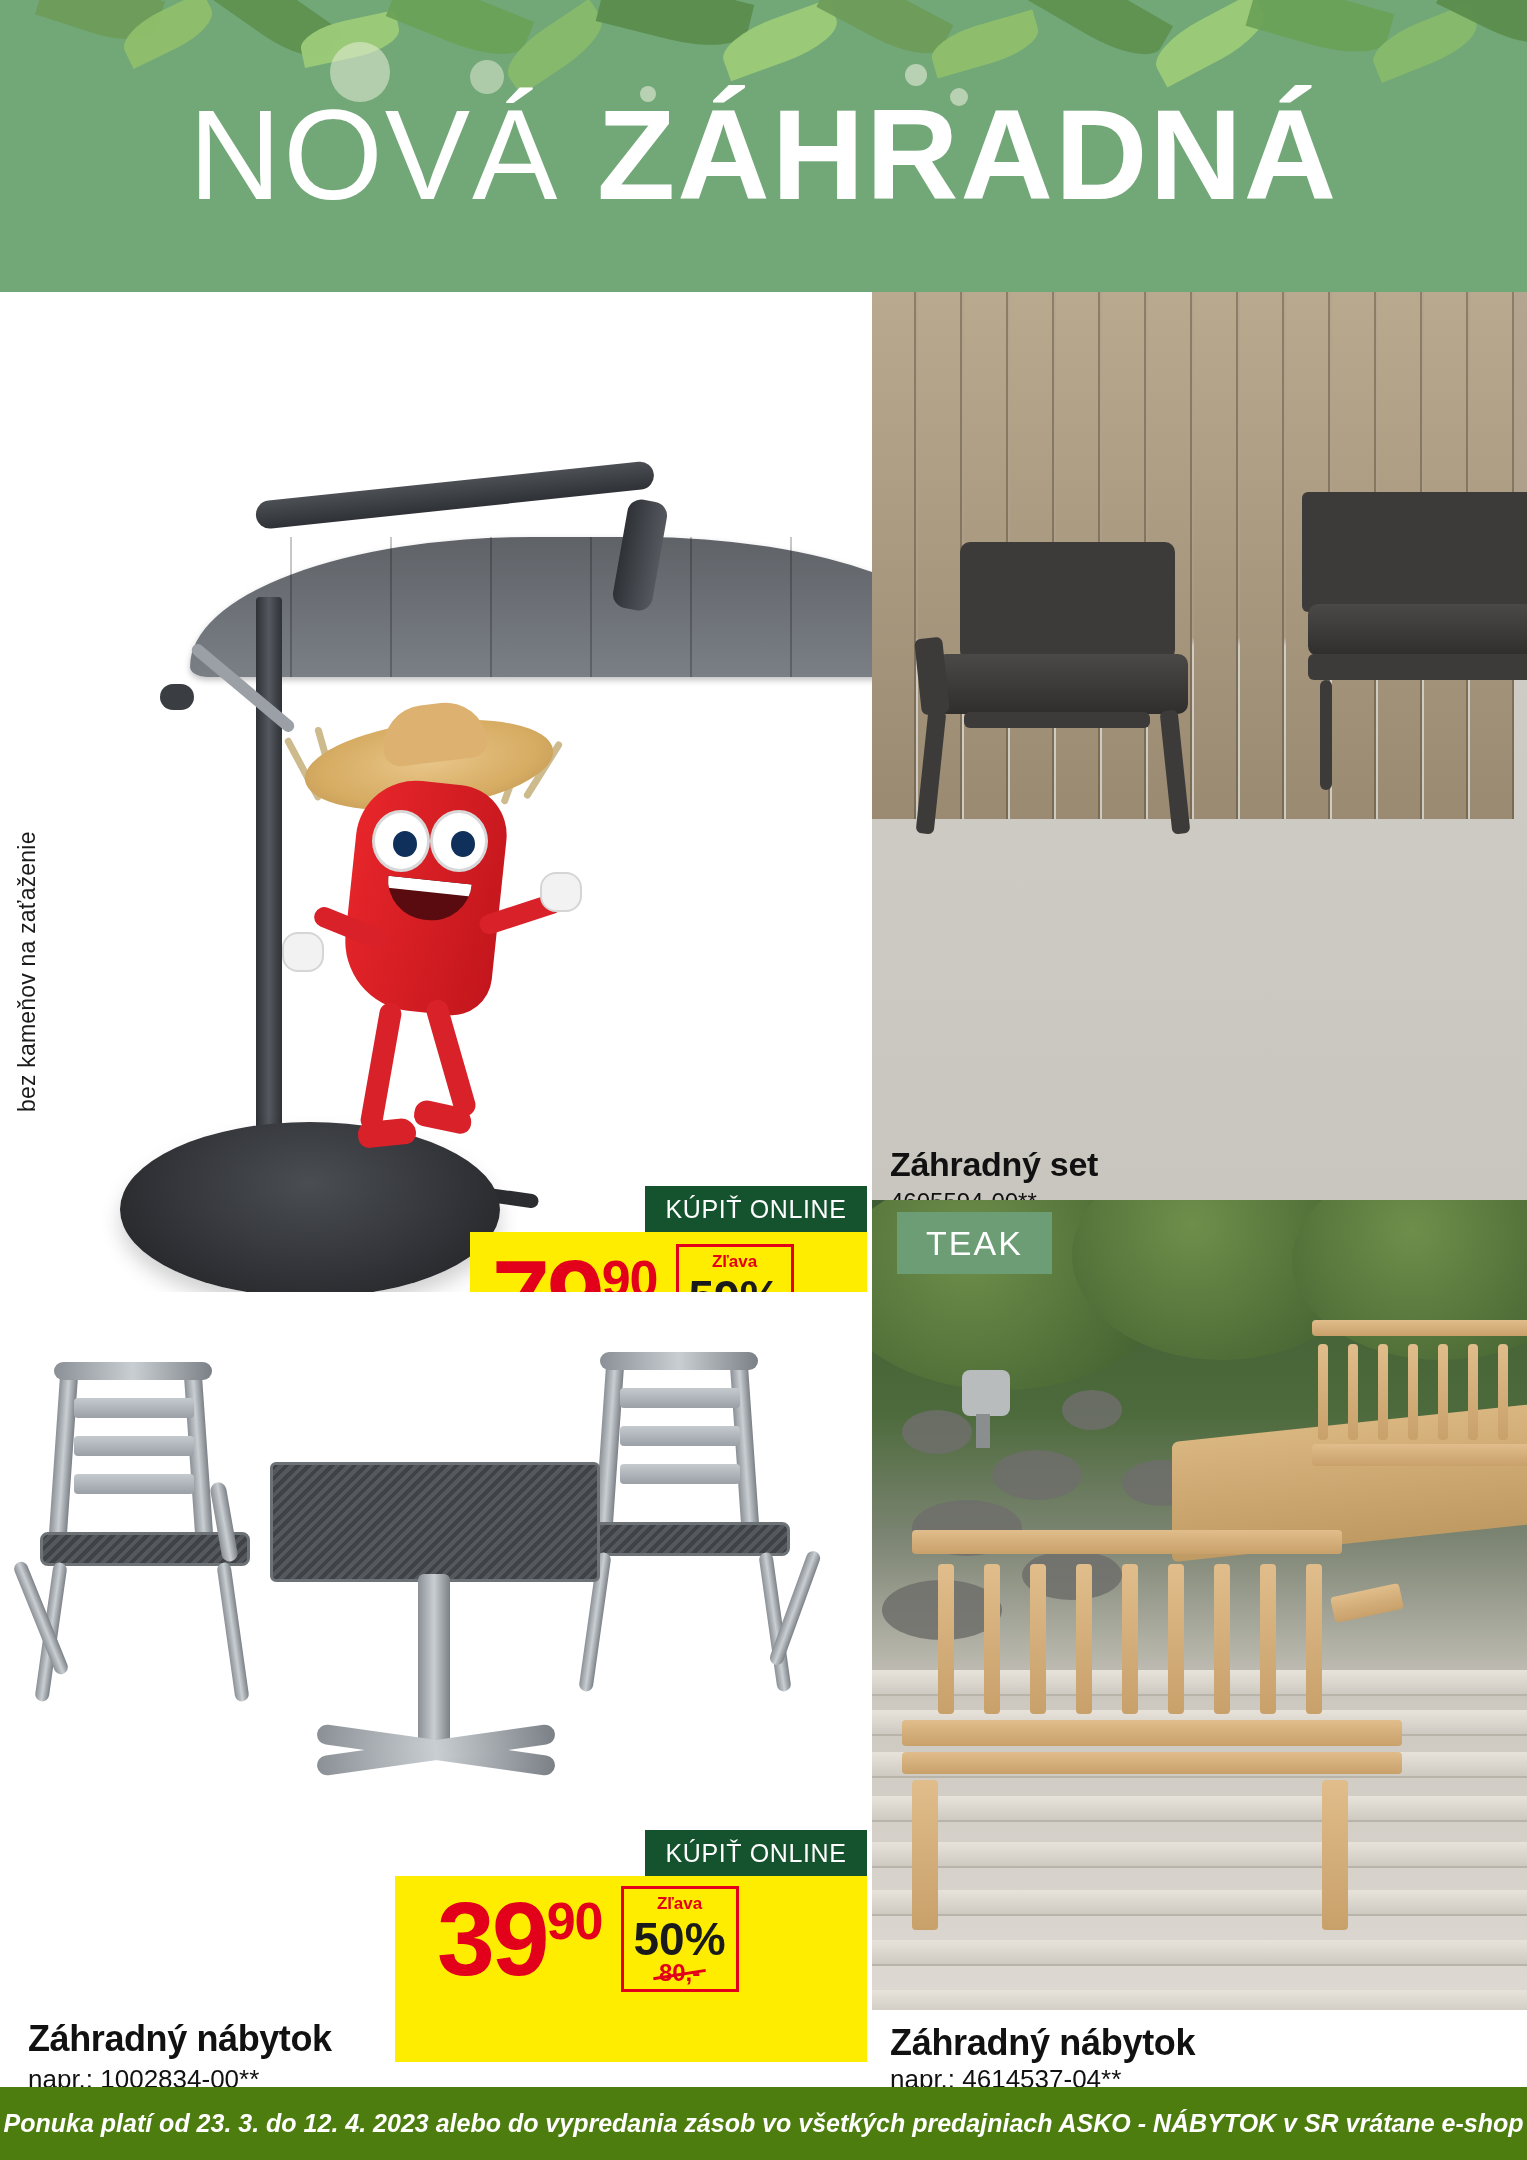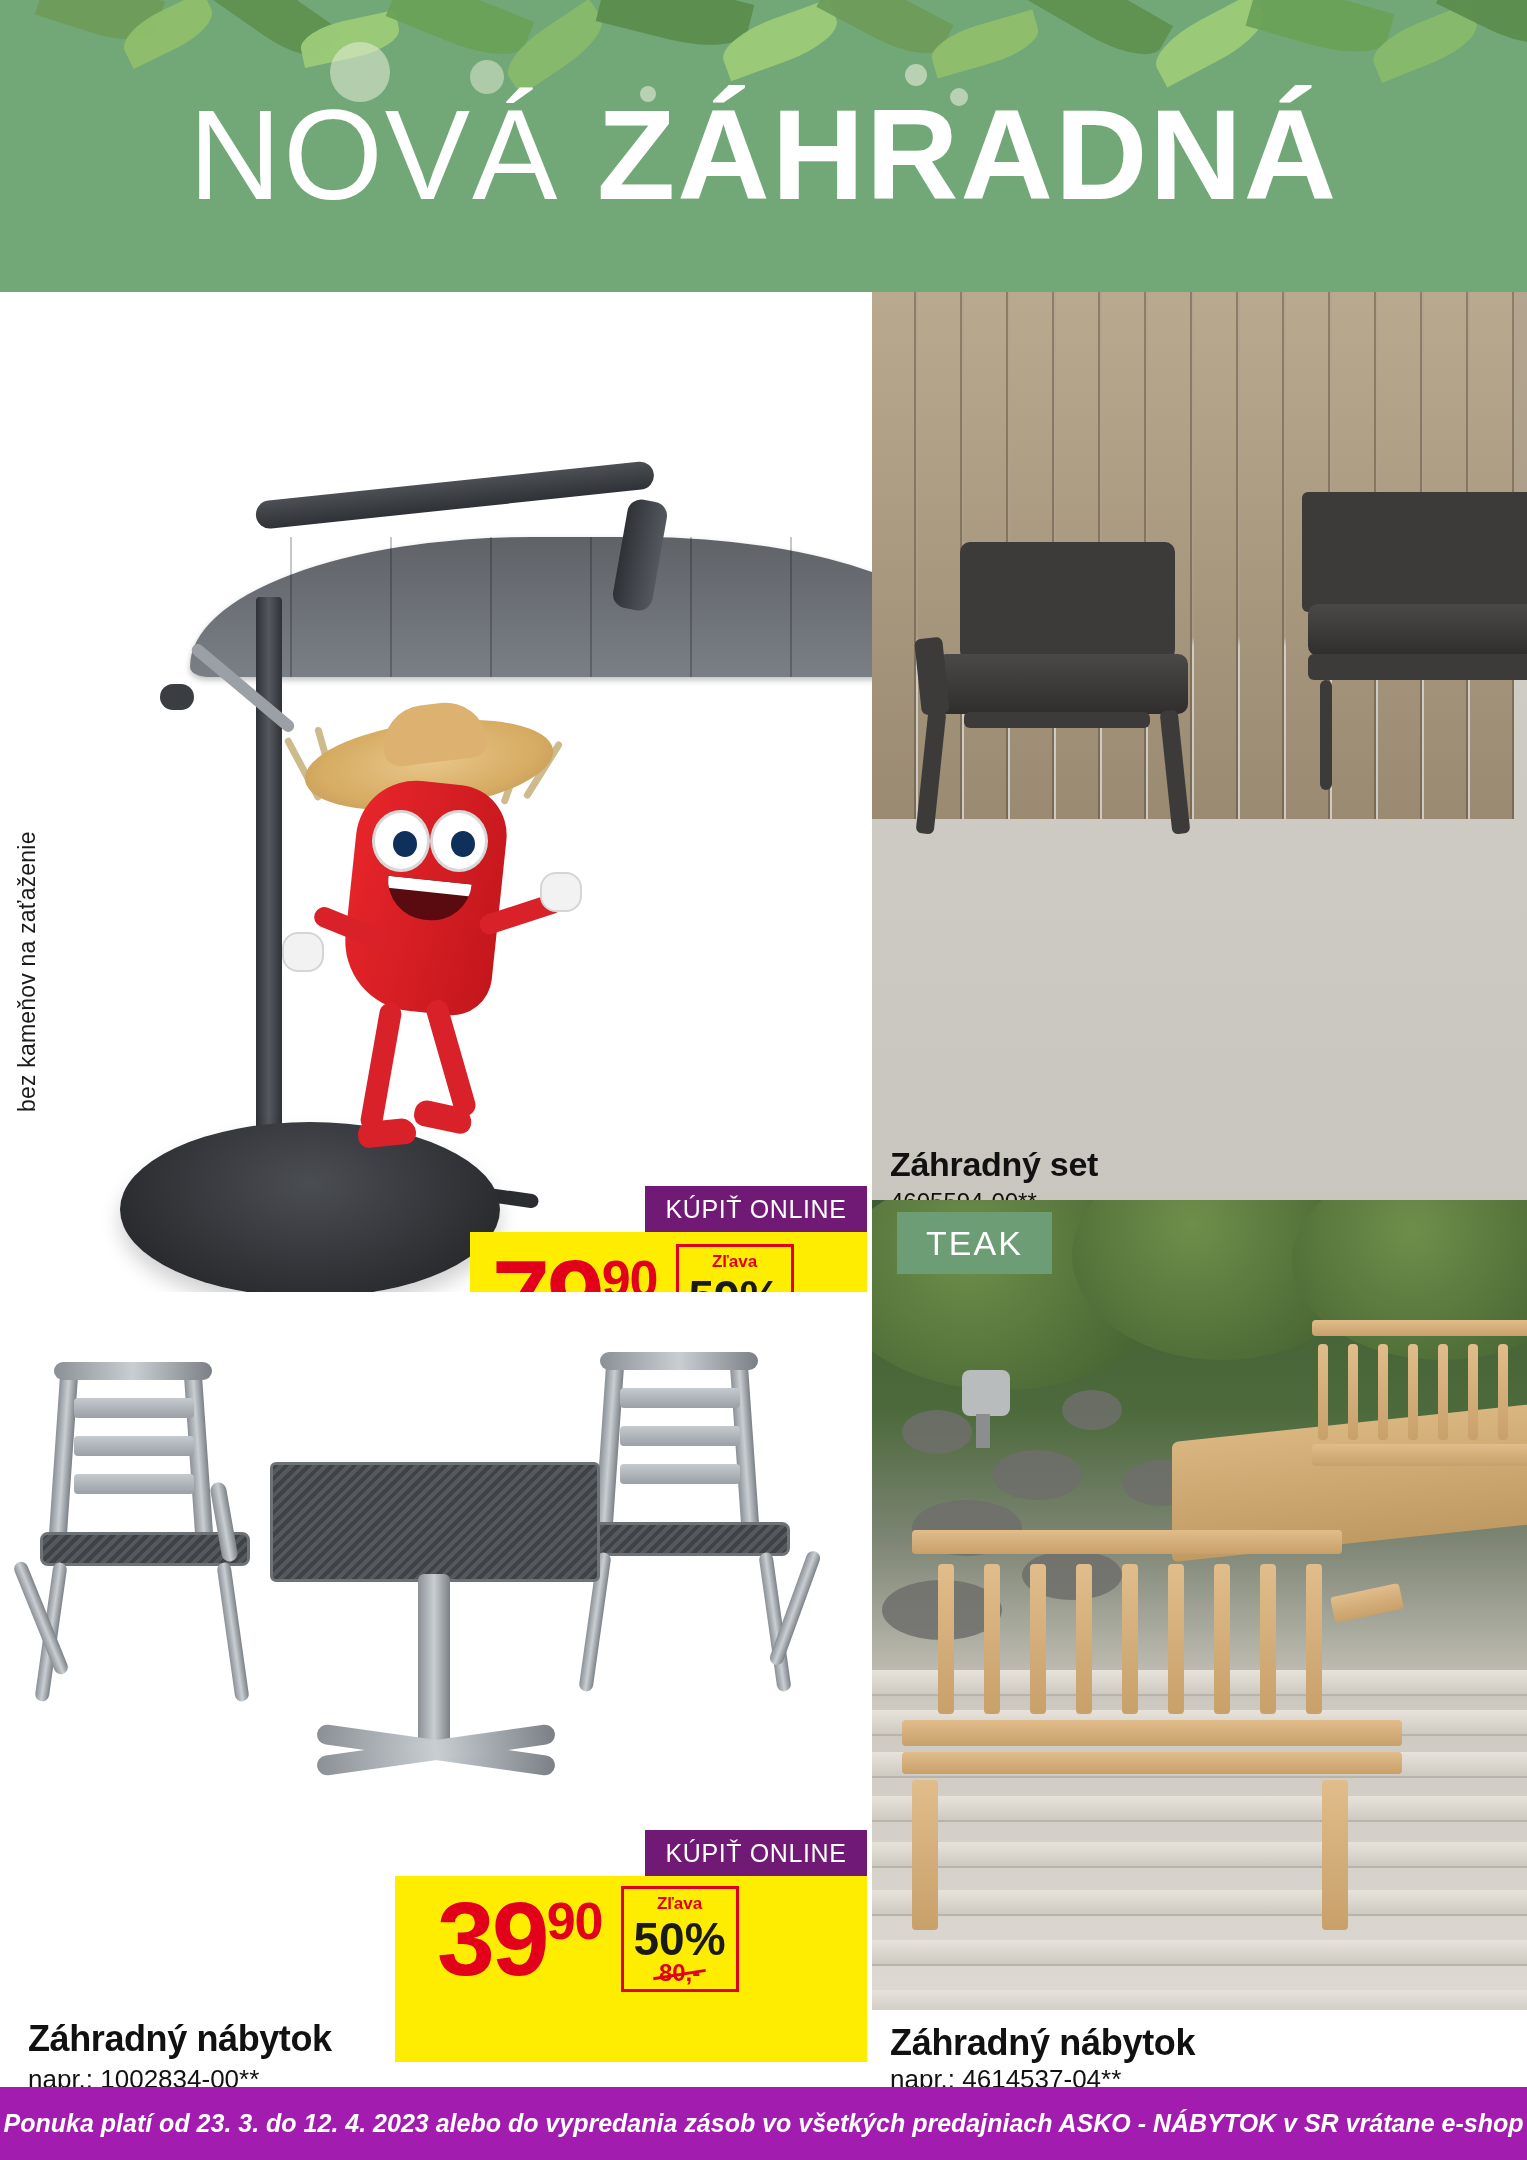--- a/index.html
+++ b/index.html
@@ -332,21 +332,21 @@
     left: 890px;
     top: 2022px;
     color: #111;
   }
   .teak-label .name { font-size: 36px; font-weight: 700; letter-spacing: -0.3px; }
   .teak-label .code { font-size: 26px; }
 
   
   .buy-online {
     position: absolute;
-    background: #701a75;
+    background: #14532d;
     color: #ffffff;
     font-size: 25px;
     letter-spacing: 0.6px;
     display: flex;
     align-items: center;
     justify-content: center;
   }
   .price-box {
     position: absolute;
     background: #ffed00;
@@ -424,21 +424,21 @@
   .label-left .name { font-size: 36px; font-weight: 700; letter-spacing: -0.4px; }
   .label-left .code { font-size: 26px; margin-top: 4px; }
 
   
   .footer {
     position: absolute;
     left: 0;
     top: 2087px;
     width: 1527px;
     height: 73px;
-    background: #a21caf;
+    background: #4d7c0f;
     display: flex;
     align-items: center;
     justify-content: center;
   }
   .footer-text {
     color: #ffffff;
     font-size: 25px;
     font-style: italic;
     font-weight: 700;
     white-space: nowrap;

